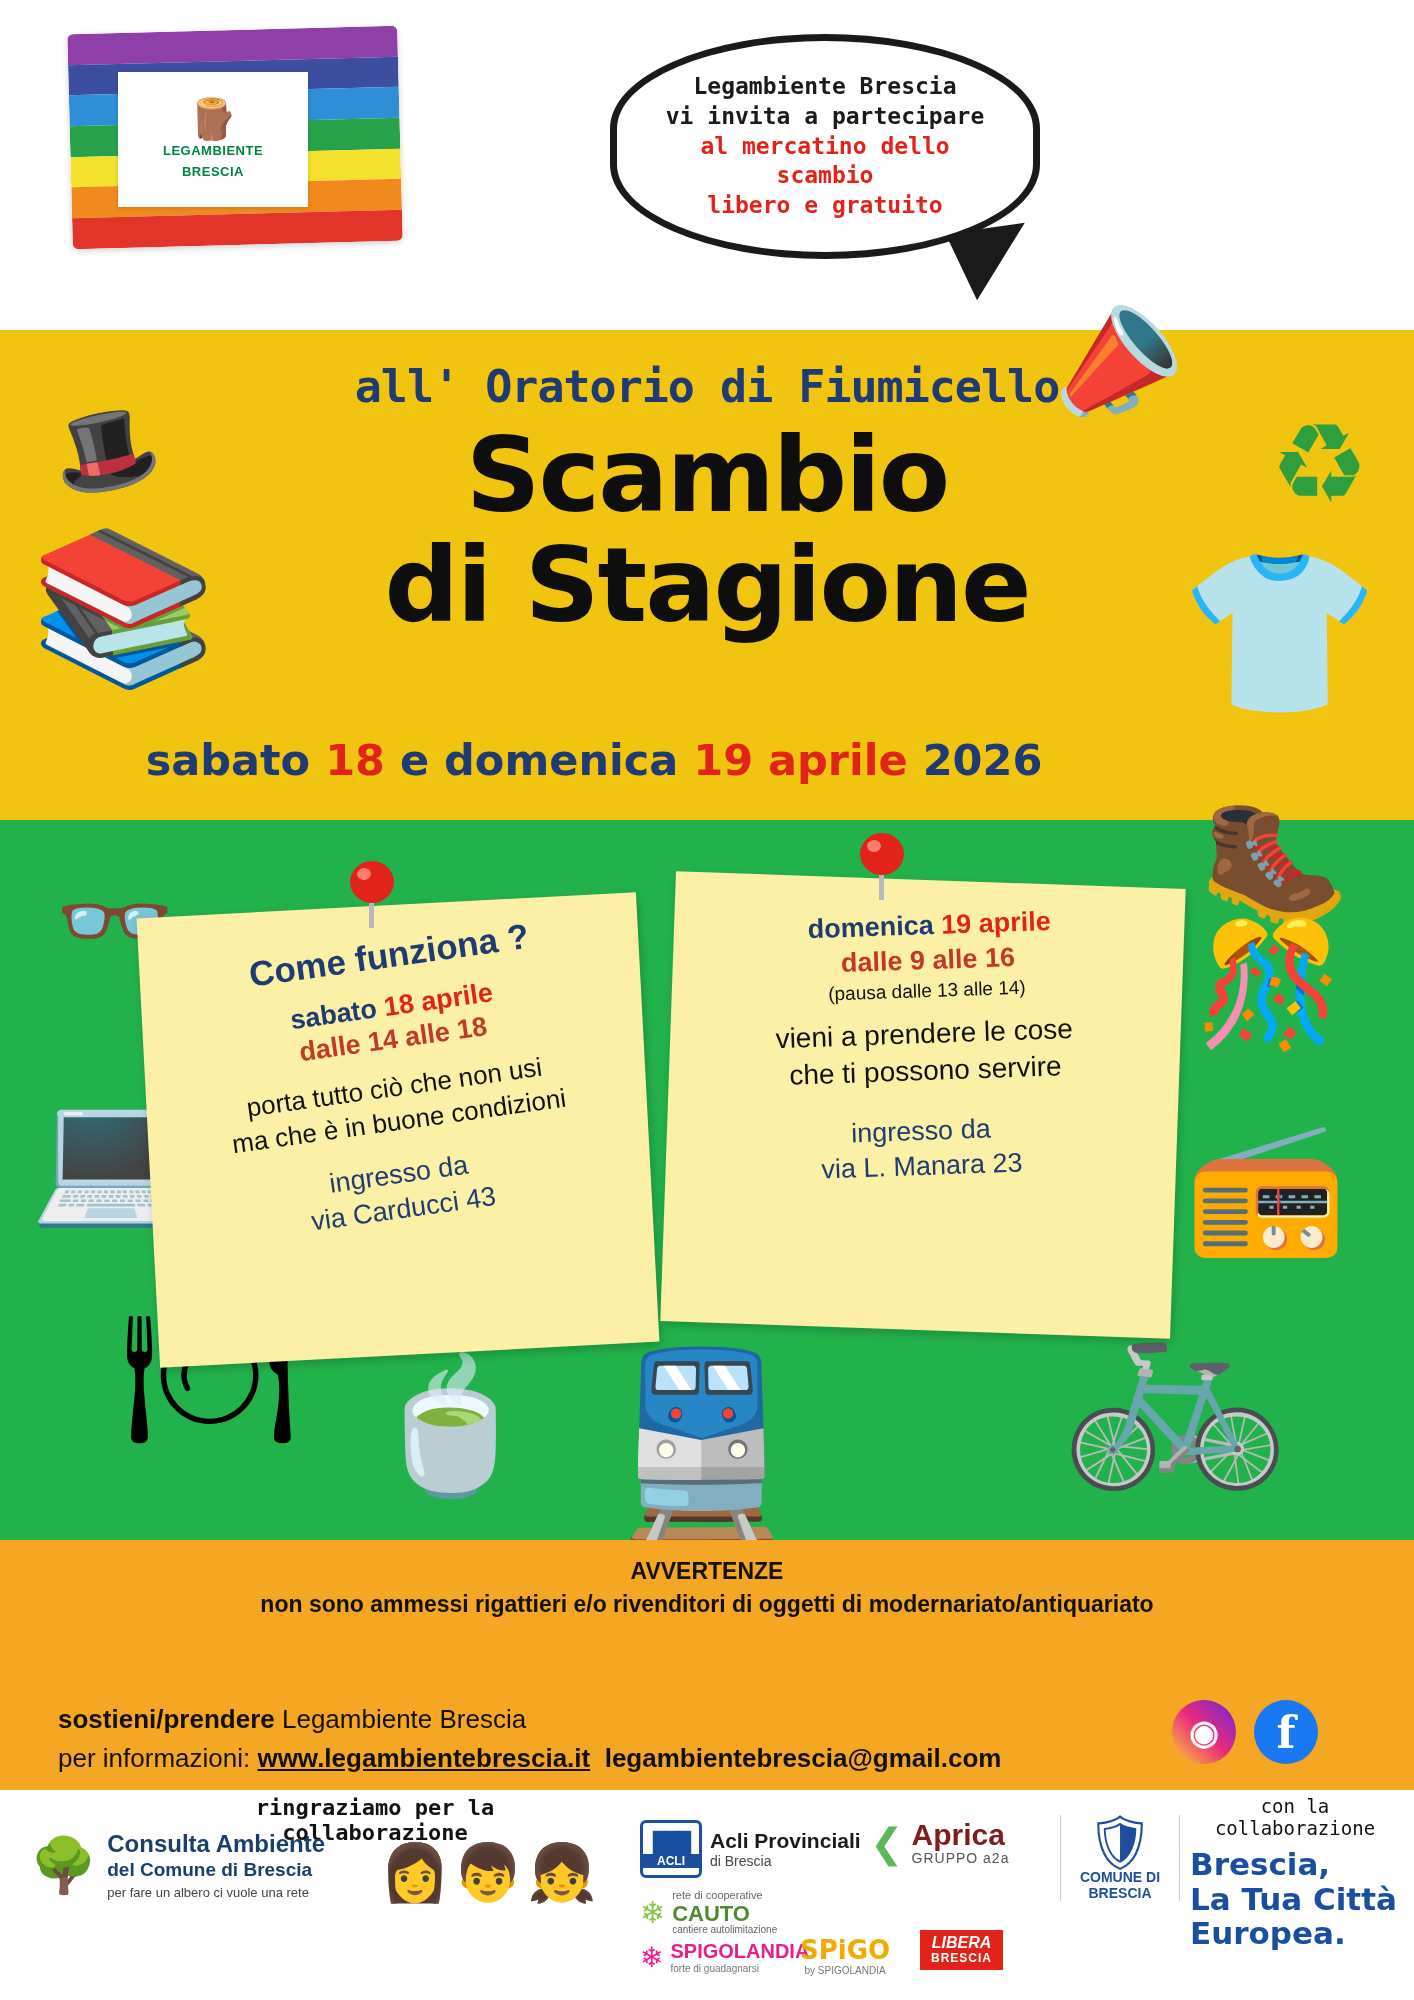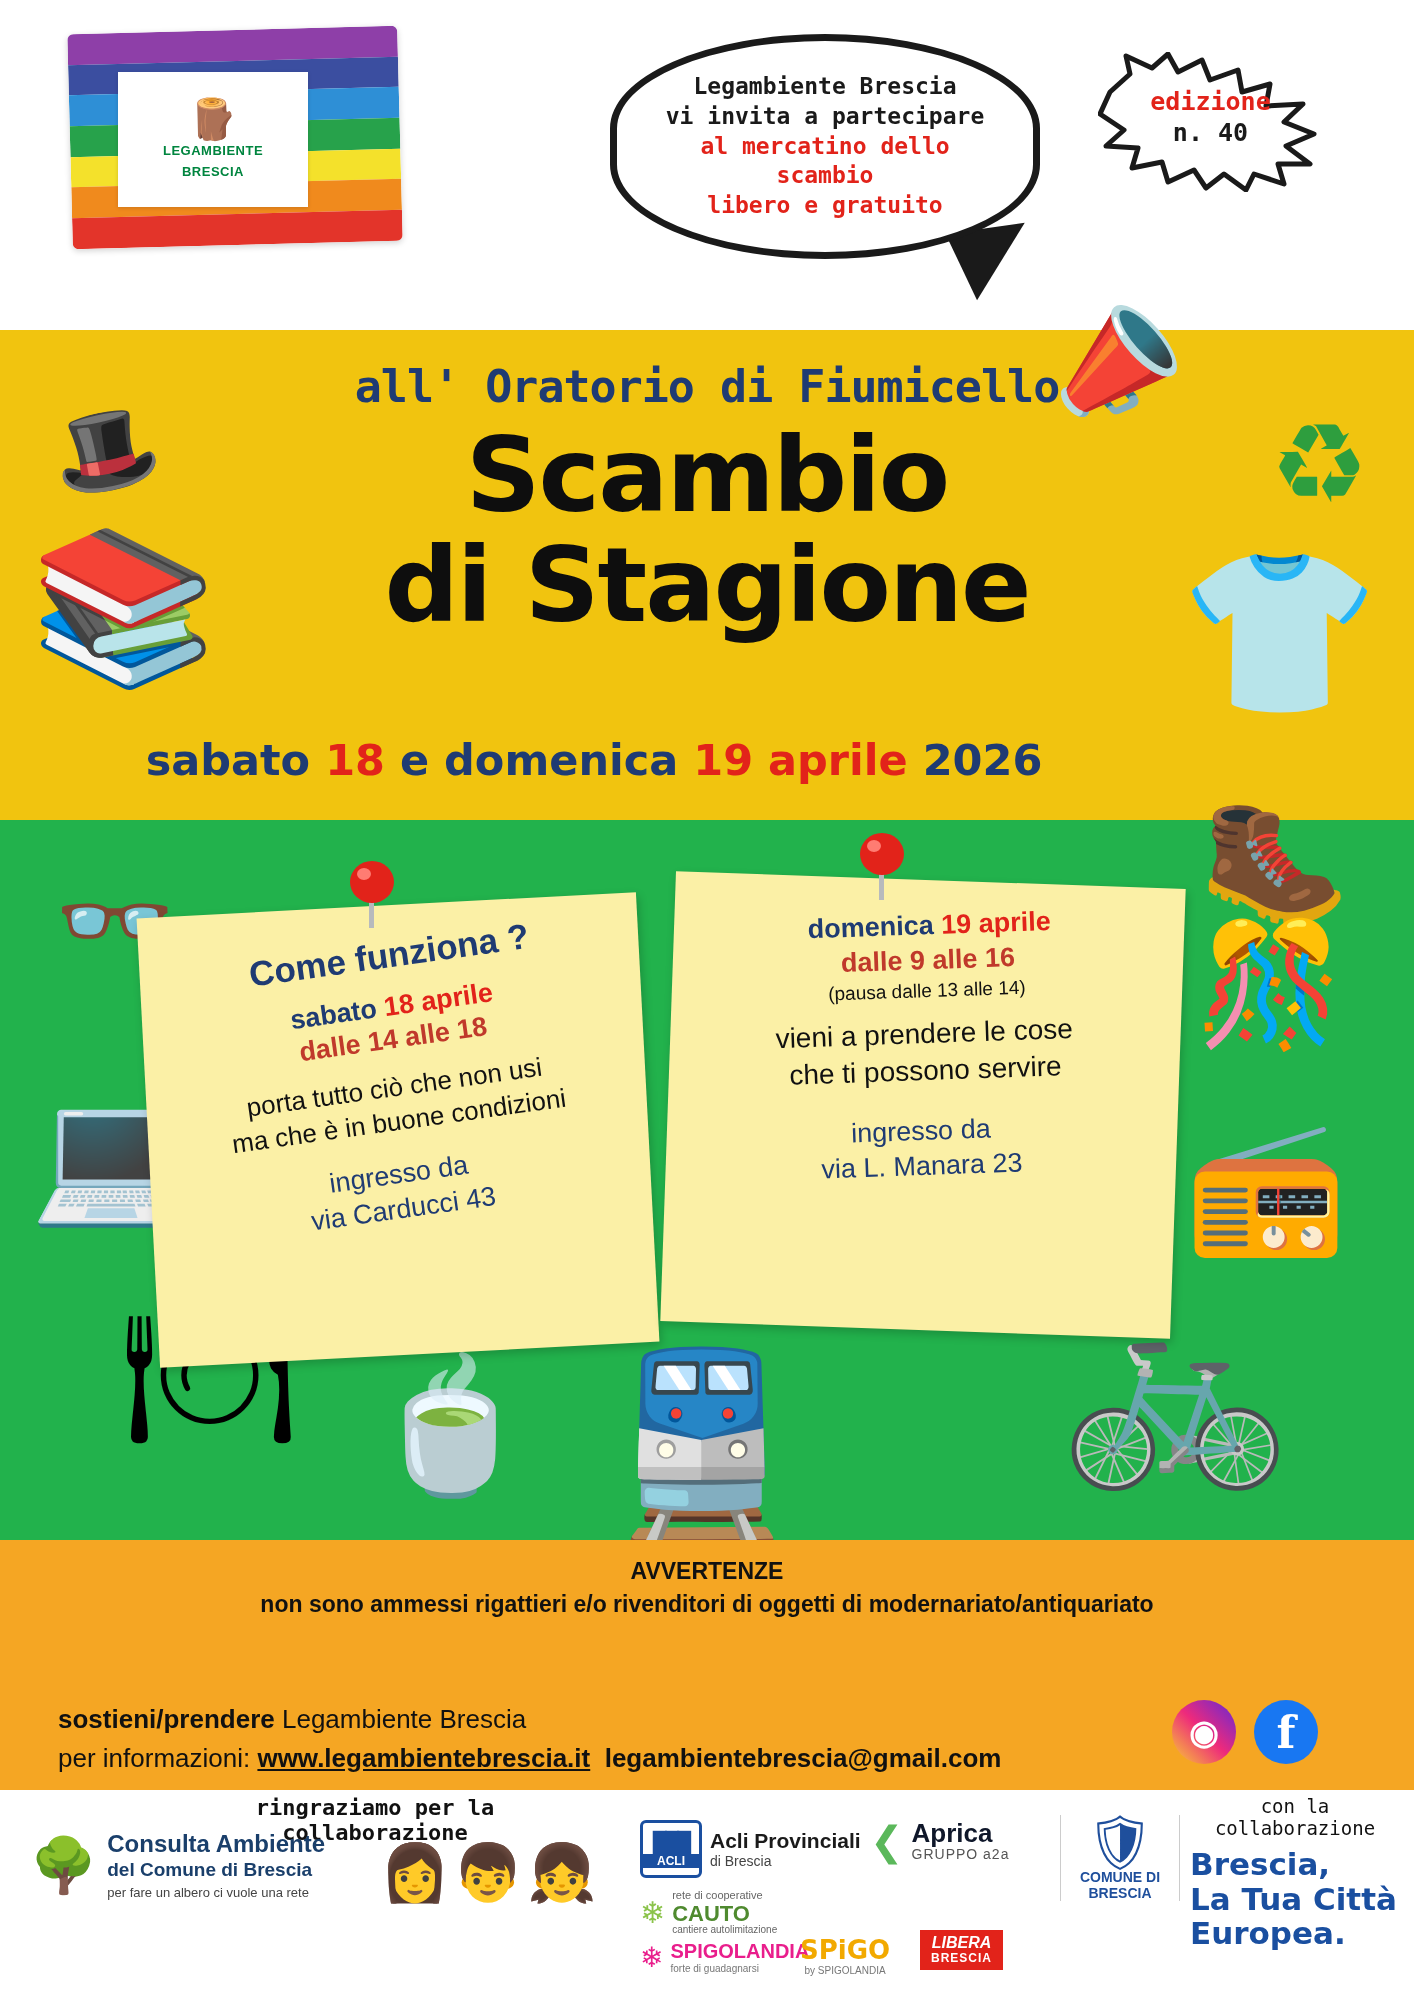--- a/index.html
+++ b/index.html
@@ -306,21 +306,21 @@
   .spigolandia .flower { font-size: 28px; color: #e91e8c; }
   .spigolandia .s1 { font-size: 20px; font-weight: bold; color: #e91e8c; }
   .spigolandia .s2 { font-size: 10px; color: #777; }
 
   .spigo { position: absolute; left: 800px; top: 1935px; text-align: center; }
   .spigo .g1 { font-size: 26px; font-weight: bold; color: #f2a900; font-family: "DejaVu Sans", sans-serif; }
   .spigo .g2 { font-size: 10px; color: #777; }
 
   .aprica { position: absolute; left: 870px; top: 1820px; display: flex; align-items: center; gap: 8px;}
   .aprica .mark { font-size: 40px; color: #5bb85b; line-height: 1;}
-  .aprica .a1 { font-size: 26px; font-weight: bold; color: #0f172a; line-height: 1; }
+  .aprica .a1 { font-size: 30px; font-weight: bold; color: #7f1d1d; line-height: 1; }
   .aprica .a2 { font-size: 14px; color: #555; letter-spacing: 1px; }
 
   .libera { position: absolute; left: 920px; top: 1930px; background: #e2231a; color: #fff; padding: 5px 11px; text-align: center; }
   .libera .l1 { font-size: 16px; font-weight: bold; line-height: 1; font-style: italic; }
   .libera .l2 { font-size: 12px; font-weight: bold; letter-spacing: 1px; }
 
   .comune { position: absolute; left: 1060px; top: 1815px; width: 120px; text-align: center; border-left: 1px solid #ccc; border-right: 1px solid #ccc; padding: 0 8px;}
   .comune .shield { font-size: 54px; color: #1f4f9c; line-height: 1; }
   .comune .n1 { font-size: 14px; font-weight: bold; color: #1f4f9c; line-height: 1.15; }
 
@@ -369,29 +369,20 @@
 
   <div class="bubble-tail"></div>
   <div class="bubble">
     <p>Legambiente Brescia</p>
     <p>vi invita a partecipare</p>
     <p class="red">al mercatino dello</p>
     <p class="red">scambio</p>
     <p class="red">libero e gratuito</p>
   </div>
 
-  <div class="burst">
-    <svg width="225" height="140" viewBox="0 0 225 140">
-      <polygon points="12,40 32,22 28,4 54,16 70,2 80,20 104,8 112,28 140,18 144,40 172,32 168,54 205,52 186,70 216,82 188,94 212,112 180,112 186,132 156,122 148,138 126,122 108,136 96,118 70,130 64,110 34,116 40,96 8,94 26,78 2,62" fill="#ffffff" stroke="#1a1a1a" stroke-width="5" stroke-linejoin="round"></polygon>
-    </svg>
-    <div class="btxt">
-      <div class="e1">edizione</div>
-      <div class="e2">n. 40</div>
-    </div>
-  </div>
 
   <div class="yellow-band"></div>
 
   <div class="oratorio">all' Oratorio di Fiumicello</div>
 
   <div class="title">
     <div>Scambio</div>
     <div>di Stagione</div>
   </div>
 

